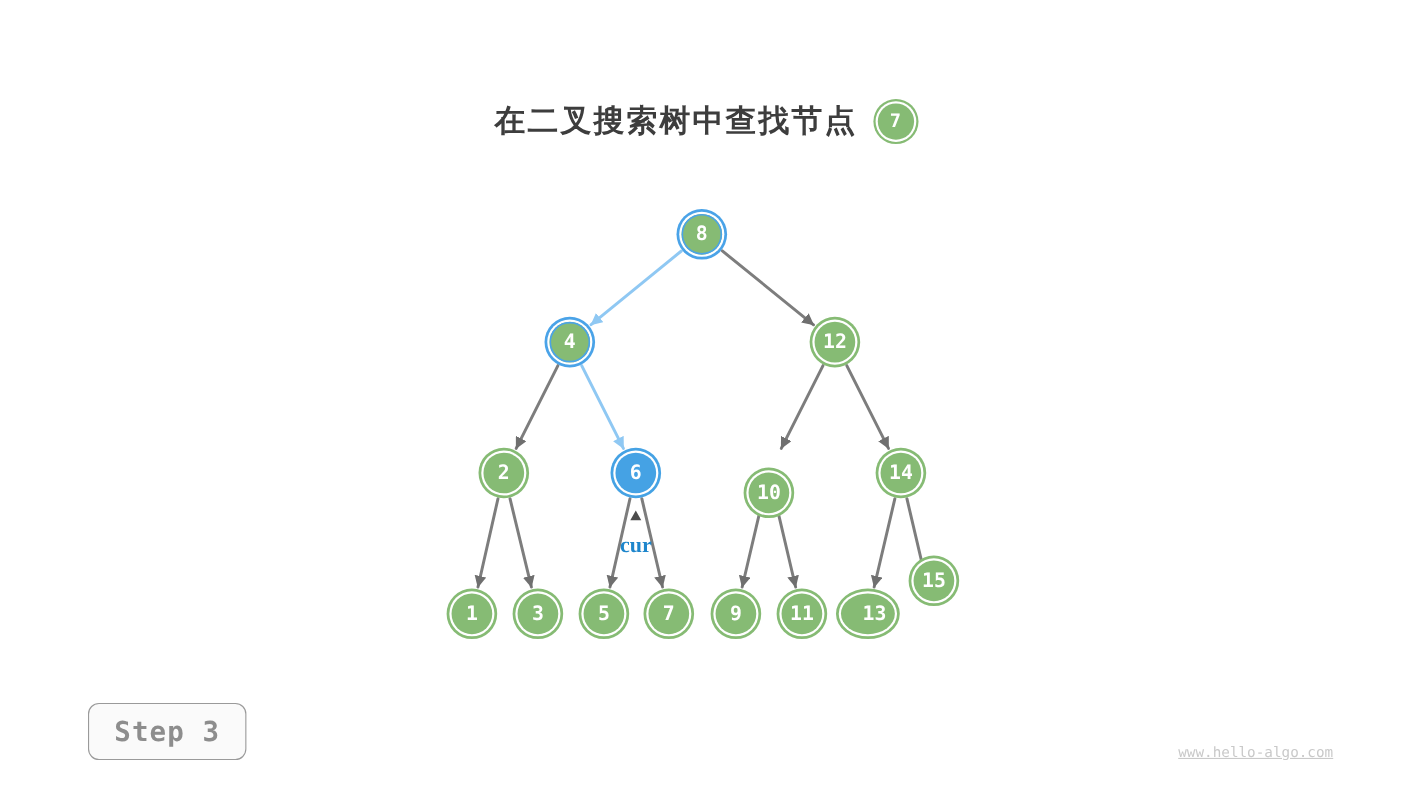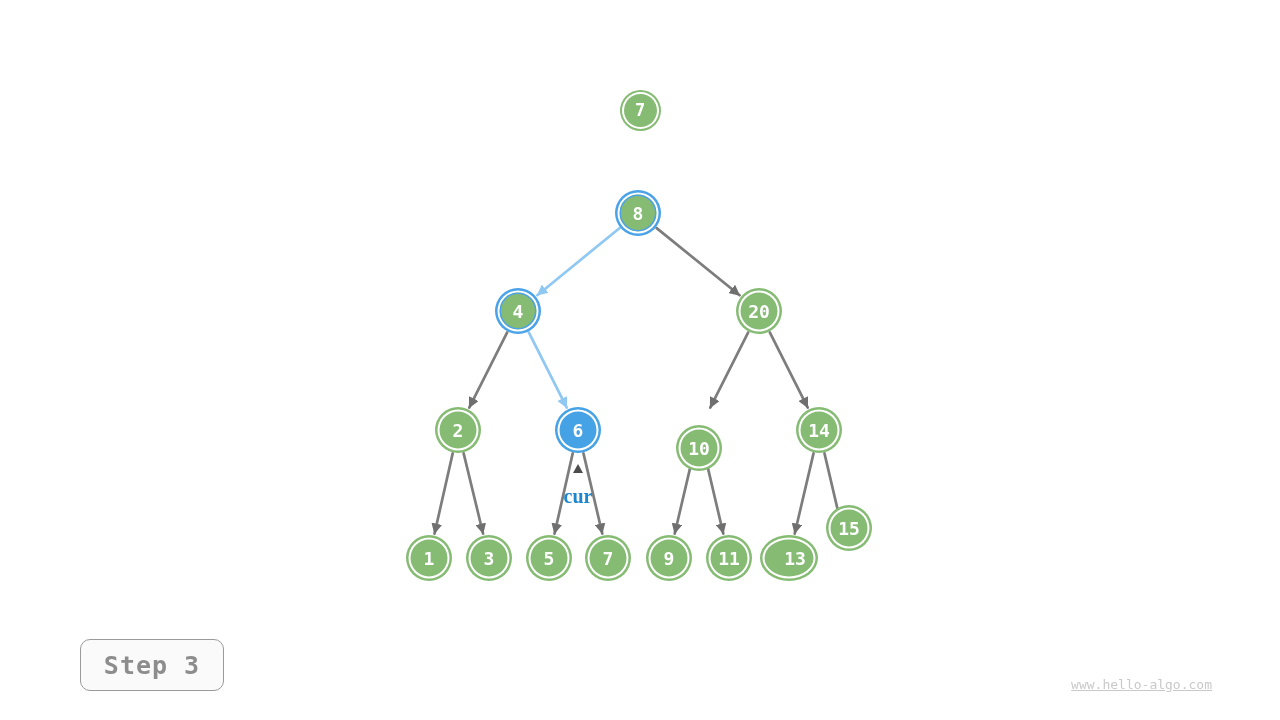--- a/index.html
+++ b/index.html
@@ -68,20 +68,21 @@
     font-family:"DejaVu Sans Mono","Liberation Mono",monospace;
     font-size:13px;color:#c9c9c9;text-decoration:underline;
   }
 </style>
 </head>
 <body>
 
 <div id="canvas">
 
   <div class="title-row">
+    <span class="title-text">在二叉搜索树中查找节点</span>
     <span class="badge">7</span>
   </div>
 
   <svg id="edge-svg">
     <defs>
       <marker id="arrow-gray" viewBox="0 0 8 8" refX="7.5" refY="4" markerWidth="4" markerHeight="4" orient="auto-start-reverse">
         <path d="M0,0 L8,4 L0,8 z" fill="#6f6f6f"></path>
       </marker>
       <marker id="arrow-blue" viewBox="0 0 8 8" refX="7.5" refY="4" markerWidth="4" markerHeight="4" orient="auto-start-reverse">
         <path d="M0,0 L8,4 L0,8 z" fill="#8FC8F3"></path>
@@ -99,21 +100,21 @@
       <line x1="583.4765917469439" y1="453.36679145362723" x2="602.2952169302667" y2="533.659592235805" class="edge gray" marker-end="url(#arrow-gray)"></line>
       <line x1="693.5234082530561" y1="453.36679145362723" x2="674.7047830697333" y2="533.659592235805" class="edge gray" marker-end="url(#arrow-gray)"></line>
       <line x1="704.4765917469439" y1="453.36679145362723" x2="723.2952169302667" y2="533.659592235805" class="edge gray" marker-end="url(#arrow-gray)"></line>
       <line x1="813.5234082530561" y1="453.36679145362723" x2="794.7047830697333" y2="533.659592235805" class="edge gray" marker-end="url(#arrow-gray)"></line>
       <line x1="824.4765917469439" y1="453.36679145362723" x2="843.2952169302667" y2="533.659592235805" class="edge gray" marker-end="url(#arrow-gray)"></line>
     </svg>
 
   <div id="tree-layer">
       <div class="node visited" style="left: 638px; top: 213px;">8</div>
       <div class="node visited" style="left: 518px; top: 311px;">4</div>
-      <div class="node green" style="left: 759px; top: 311px;">20</div>
+      <div class="node green" style="left: 759px; top: 311px;">12</div>
       <div class="node green" style="left: 458px; top: 430px;">2</div>
       <div class="node blue" style="left: 578px; top: 430px;">6</div>
       <div class="node green" style="left: 699px; top: 448px;">10</div>
       <div class="node green" style="left: 819px; top: 430px;">14</div>
       <div class="node green" style="left: 429px; top: 558px;">1</div>
       <div class="node green" style="left: 489px; top: 558px;">3</div>
       <div class="node green" style="left: 549px; top: 558px;">5</div>
       <div class="node green" style="left: 608px; top: 558px;">7</div>
       <div class="node green" style="left: 669px; top: 558px;">9</div>
       <div class="node green" style="left: 729px; top: 558px;">11</div>

